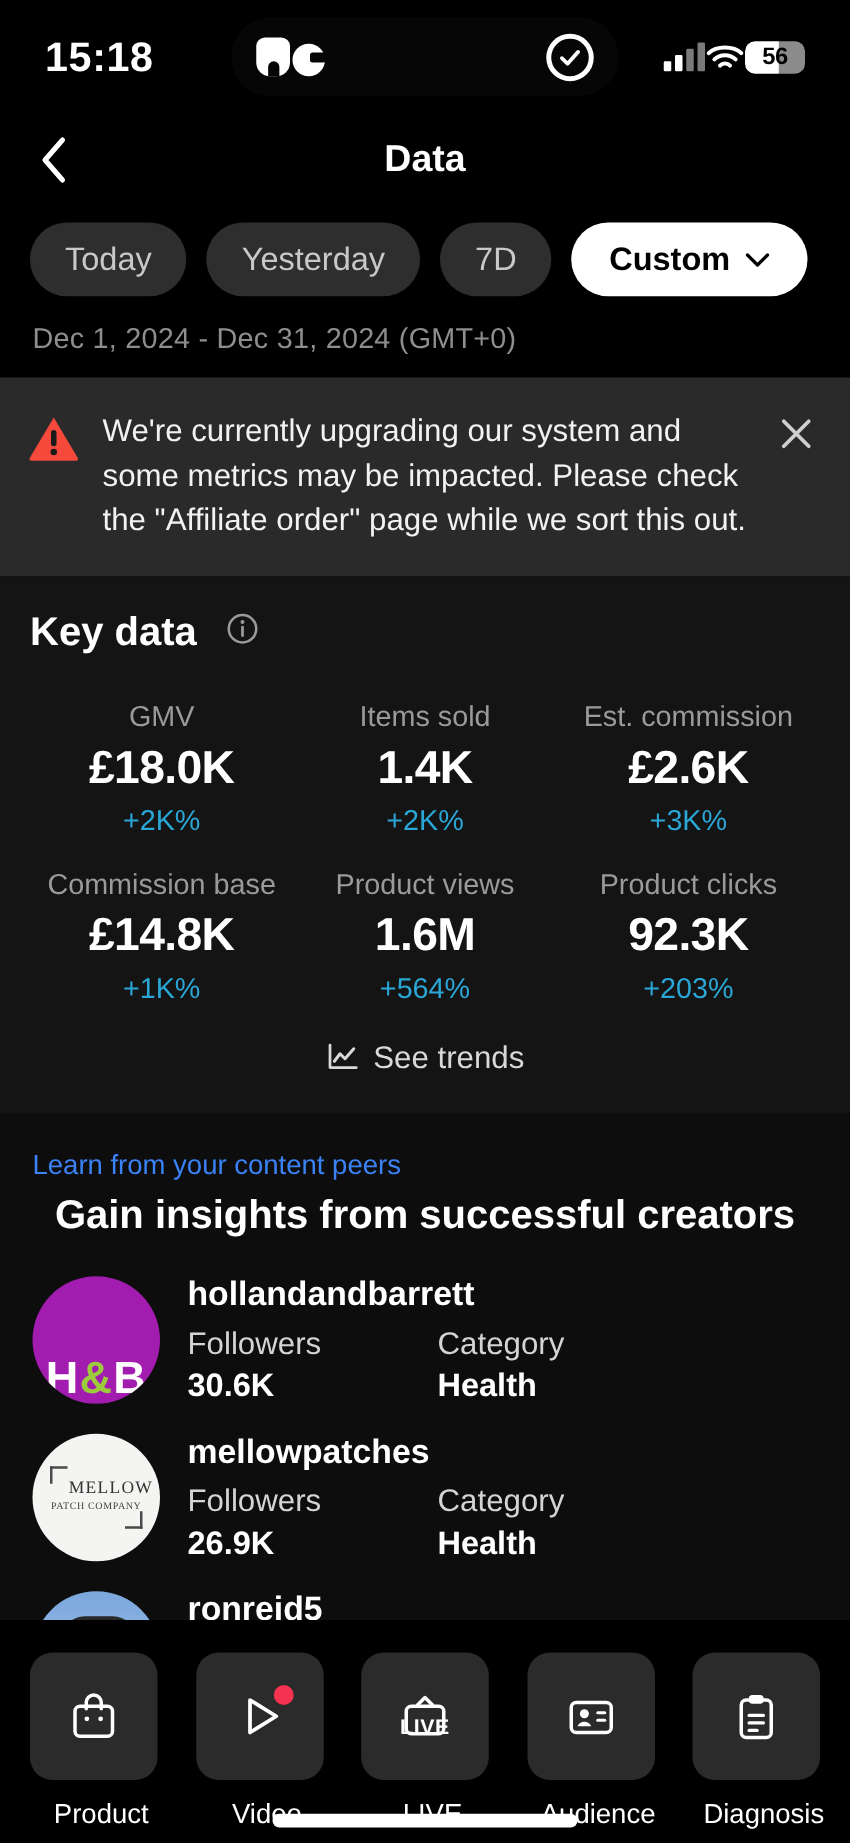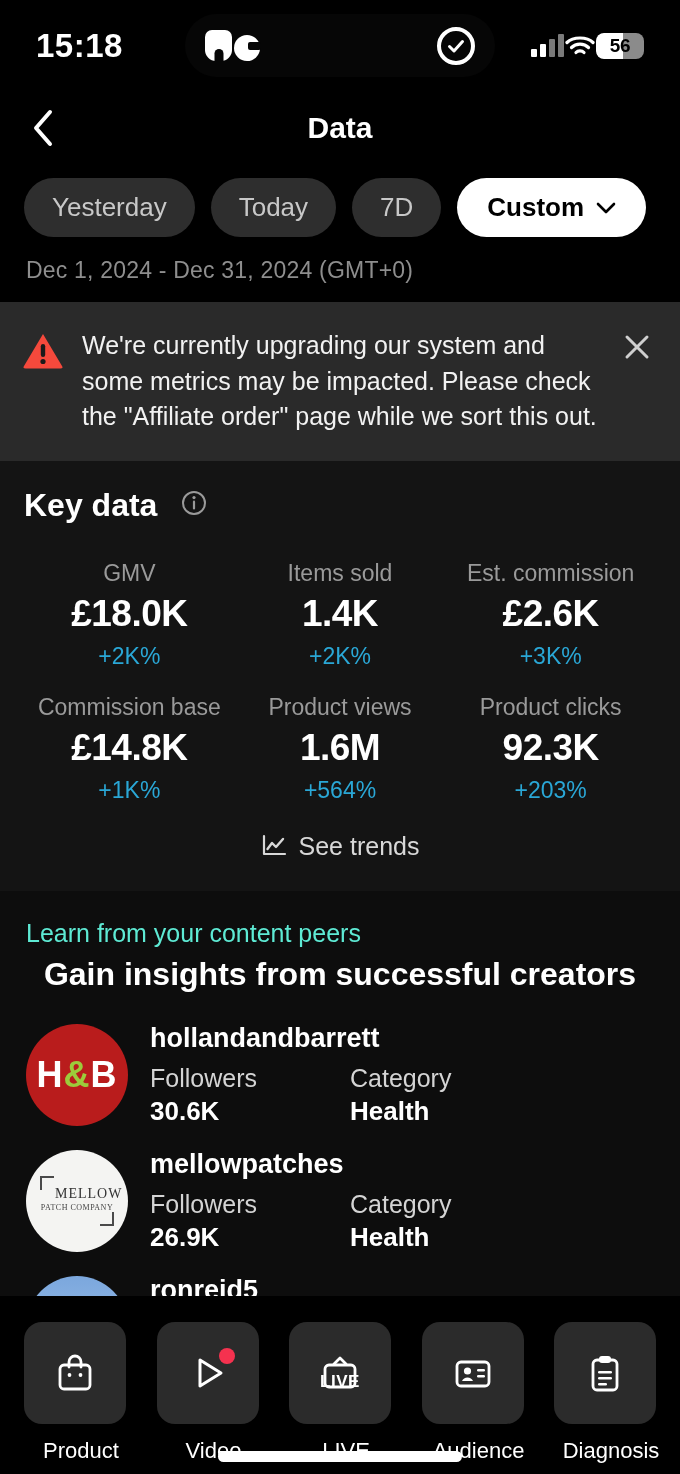--- a/index.html
+++ b/index.html
@@ -123,29 +123,29 @@
   .m-label { color: #9a9a9a; font-size: 23px; margin-bottom: 6px; }
   .m-value { color: #fff; font-size: 37px; font-weight: 700; letter-spacing: -0.5px; }
   .m-delta { color: #2aa7d6; font-size: 23px; margin-top: 8px; }
   .see-trends {
     display: flex; align-items: center; justify-content: center; gap: 12px;
     color: #d8d8d8; font-size: 25px; padding-top: 14px;
   }
 
   
   .insights { background: #0d0d0d; padding: 28px 26px 16px 26px; }
-  .ins-sub { color: #5eead4; font-size: 25px; margin-bottom: 8px; }
+  .ins-sub { color: #3b82f6; font-size: 22px; margin-bottom: 8px; }
   .ins-title { color: #fff; font-size: 32px; font-weight: 700; margin-bottom: 20px; text-align: center; }
   .creator { display: flex; align-items: center; gap: 22px; padding: 10px 0 12px 0; }
   .avatar {
     width: 102px; height: 102px; border-radius: 50%; flex: 0 0 auto;
     overflow: hidden; position: relative;
   }
   .av-hb {
-    background: #b91c1c; display: flex; align-items: center; justify-content: center;
+    background: #a21caf; display: flex; align-items: flex-end; justify-content: center;
   }
   .hb-text { color: #fff; font-size: 36px; font-weight: 700; letter-spacing: 1px; }
   .hb-amp { color: #9ccb3b; }
   .av-mellow { background: #f4f4f2; display: flex; align-items: center; justify-content: center; }
   .mellow-box { position: relative; width: 74px; height: 50px; }
   .mellow-box .crn {
     position: absolute; width: 14px; height: 14px; border: 2px solid #4a4a4a;
   }
   .mellow-box .tl { top: 0; left: 0; border-right: 0; border-bottom: 0; }
   .mellow-box .br { bottom: 0; right: 0; border-left: 0; border-top: 0; }
@@ -255,22 +255,22 @@
   <div class="navbar">
     <div class="back-btn">
       <svg width="26" height="40" viewBox="0 0 26 40">
           <path d="M20 4 L6 20 L20 36" stroke="#fff" stroke-width="4" fill="none" stroke-linecap="round" stroke-linejoin="round"></path>
         </svg>
     </div>
     <div class="nav-title">Data</div>
   </div>
 
   <div class="chips">
+    <div class="chip">Today</div>
     <div class="chip">Yesterday</div>
-    <div class="chip">Today</div>
     <div class="chip">7D</div>
     <div class="chip active">
       <span>Custom</span>
       <svg class="chev-dn" width="20" height="12" viewBox="0 0 20 12">
           <path d="M2 2 L10 10 L18 2" stroke="#000" stroke-width="2.6" fill="none" stroke-linecap="round" stroke-linejoin="round"></path>
         </svg>
     </div>
   </div>
 
   <div class="date-range">Dec 1, 2024 - Dec 31, 2024 (GMT+0)</div>

